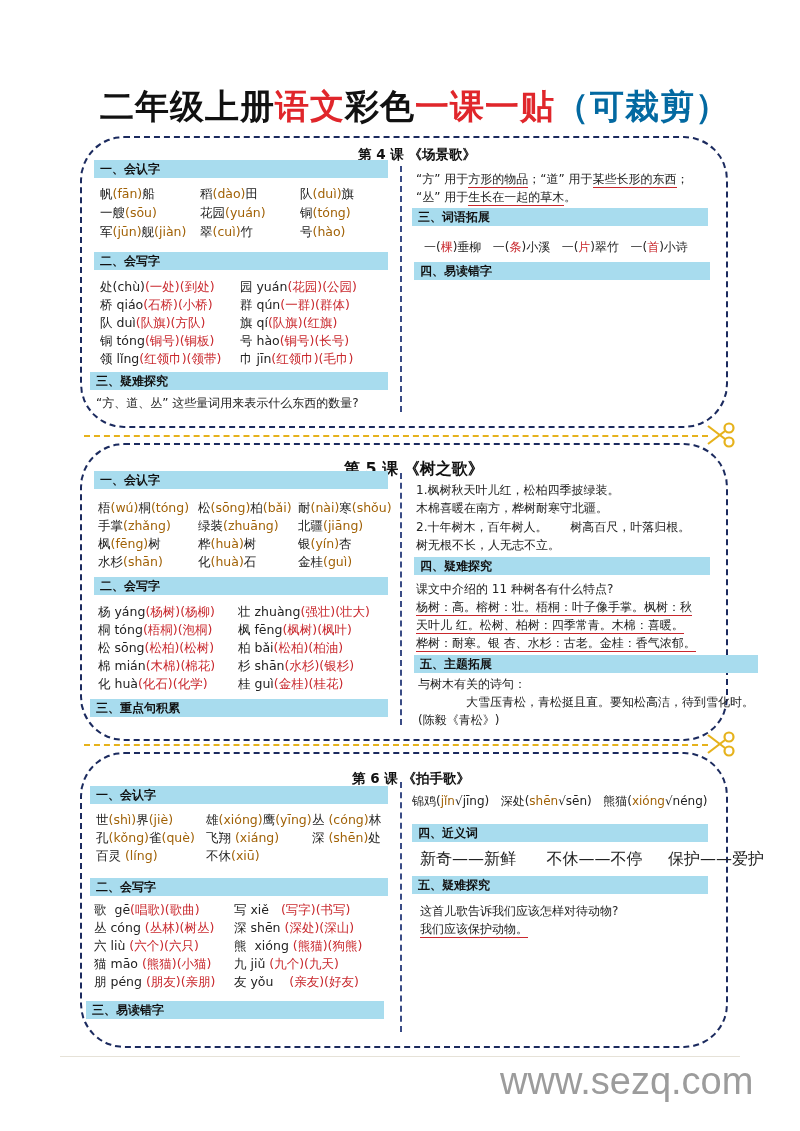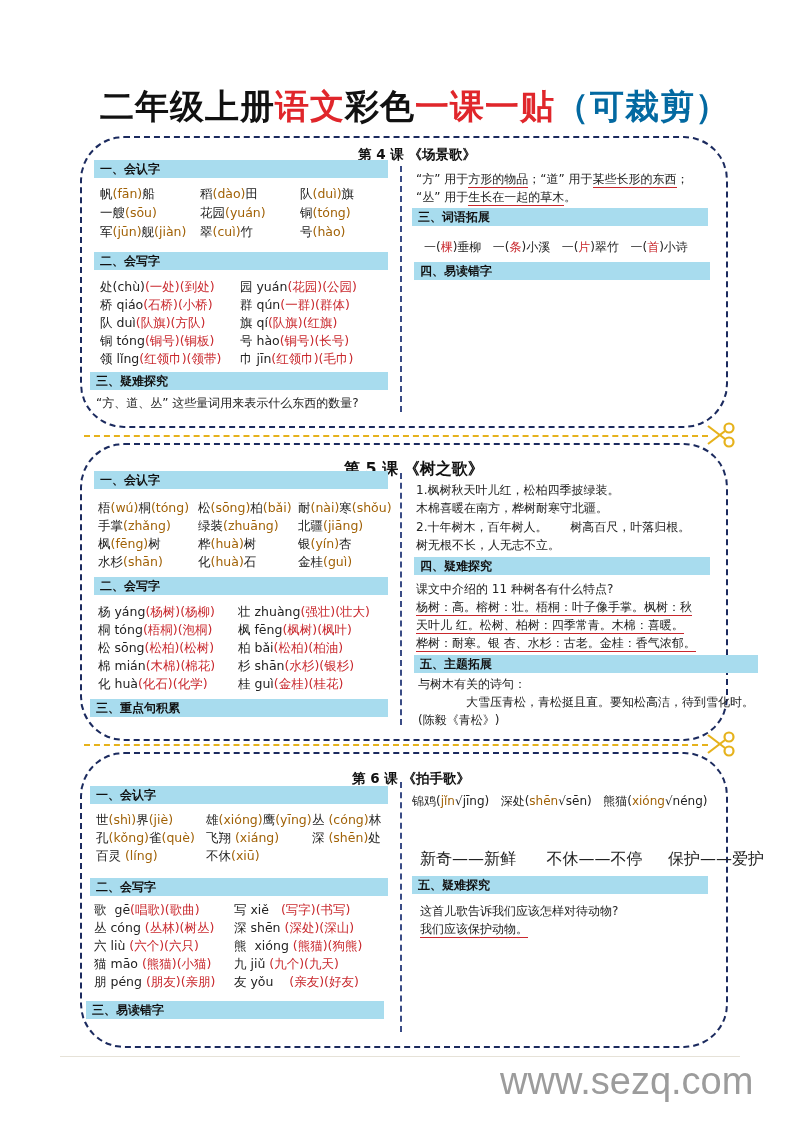--- a/index.html
+++ b/index.html
@@ -211,20 +211,21 @@
   </div>
 
   <div class="sec-head" style="left:4px;top:247px;width:298px;">三、易读错字</div>
 
   <div class="row" style="left:330px;top:38px;font-size:12px;">
     <span><span>锦鸡(</span><span class="py">jǐn</span><span>√</span><span>jīng)</span></span>&nbsp;&nbsp;
     <span><span>深处(</span><span class="py">shēn</span><span>√</span><span>sēn)</span></span>&nbsp;&nbsp;
     <span><span>熊猫(</span><span class="py">xióng</span><span>√</span><span>néng)</span></span>
   </div>
 
+  <div class="sec-head" style="left:330px;top:70px;width:296px;">四、近义词</div>
   <div class="row" style="left:338px;top:96px;font-size:16px;">
     <span>新奇——新鲜</span>&nbsp;&nbsp;&nbsp;&nbsp;&nbsp;
     <span>不休——不停</span>&nbsp;&nbsp;&nbsp;&nbsp;
     <span>保护——爱护</span>
   </div>
 
   <div class="sec-head" style="left:330px;top:122px;width:296px;">五、疑难探究</div>
   <div class="row" style="left:338px;top:148px;font-size:12px;">这首儿歌告诉我们应该怎样对待动物?</div>
   <div class="row" style="left:338px;top:166px;font-size:12px;"><span class="ul">我们应该保护动物。</span></div>
 </div>

